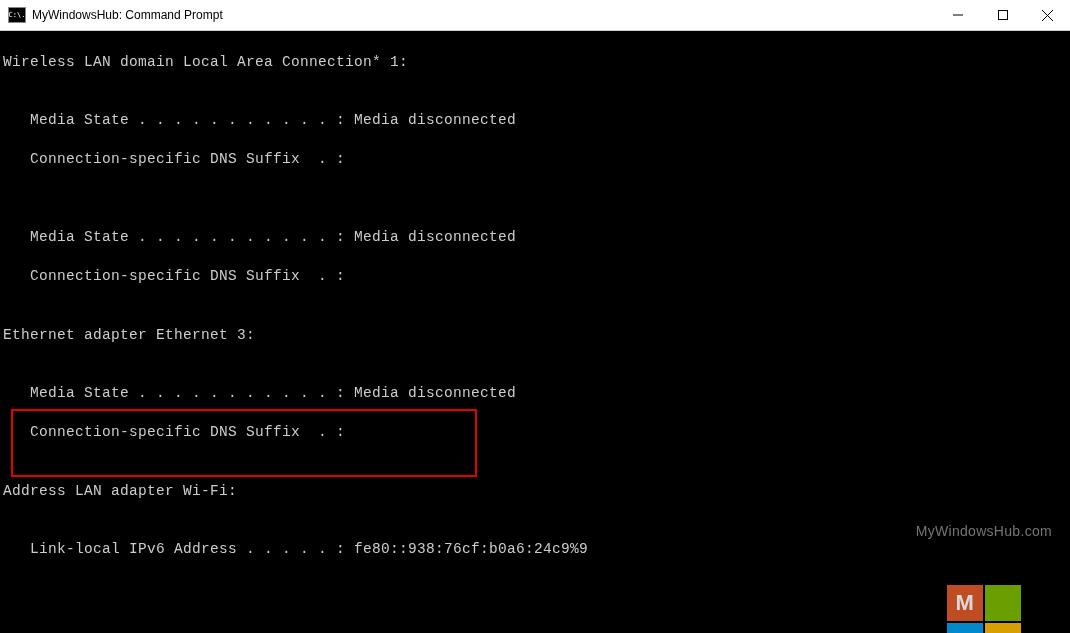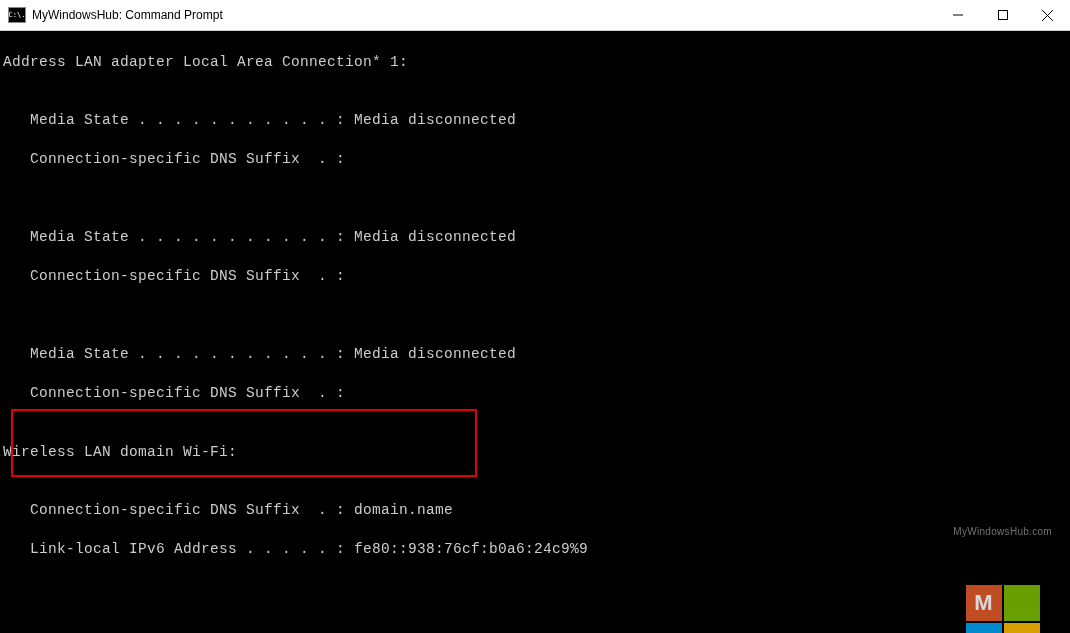--- a/index.html
+++ b/index.html
@@ -86,21 +86,21 @@
     .watermark {
       position: absolute;
       right: 18px;
       top: 452px;
       text-align: center;
       font-family: "Segoe UI", sans-serif;
       pointer-events: none;
     }
     .watermark-text {
       color: #888;
-      font-size: 10px;
+      font-size: 14px;
       opacity: 0.85;
       margin-bottom: 4px;
     }
     .watermark-logo {
       display: grid;
       grid-template-columns: 36px 36px;
       grid-template-rows: 36px 36px;
       gap: 2px;
       margin: 0 auto;
       width: 74px;
@@ -144,36 +144,36 @@
       <div class="tb-btn">
         <svg width="11" height="11">
             <line x1="0" y1="0" x2="11" y2="11" stroke="#000" stroke-width="1"></line>
             <line x1="11" y1="0" x2="0" y2="11" stroke="#000" stroke-width="1"></line>
           </svg>
       </div>
     </div>
   </div>
 
   <div class="terminal">
-<span class="line">Address LAN adapter Local Area Connection* 1:</span>
+<span class="line">Wireless LAN domain Local Area Connection* 1:</span>
 <span class="line"></span>
 <span class="line">   Media State . . . . . . . . . . . : Media disconnected</span>
 <span class="line">   Connection-specific DNS Suffix  . :</span>
 <span class="line"></span>
 <span class="line"></span>
 <span class="line">   Media State . . . . . . . . . . . : Media disconnected</span>
 <span class="line">   Connection-specific DNS Suffix  . :</span>
 <span class="line"></span>
+<span class="line">Ethernet adapter Ethernet 3:</span>
 <span class="line"></span>
 <span class="line">   Media State . . . . . . . . . . . : Media disconnected</span>
 <span class="line">   Connection-specific DNS Suffix  . :</span>
 <span class="line"></span>
-<span class="line">Wireless LAN domain Wi-Fi:</span>
+<span class="line">Address LAN adapter Wi-Fi:</span>
 <span class="line"></span>
-<span class="line">   Connection-specific DNS Suffix  . : domain.name</span>
 <span class="line">   Link-local IPv6 Address . . . . . : fe80::938:76cf:b0a6:24c9%9</span>
 
 
 
 <span class="line"></span>
 
 <span class="line"></span>
 
 
 <span class="line"></span>

